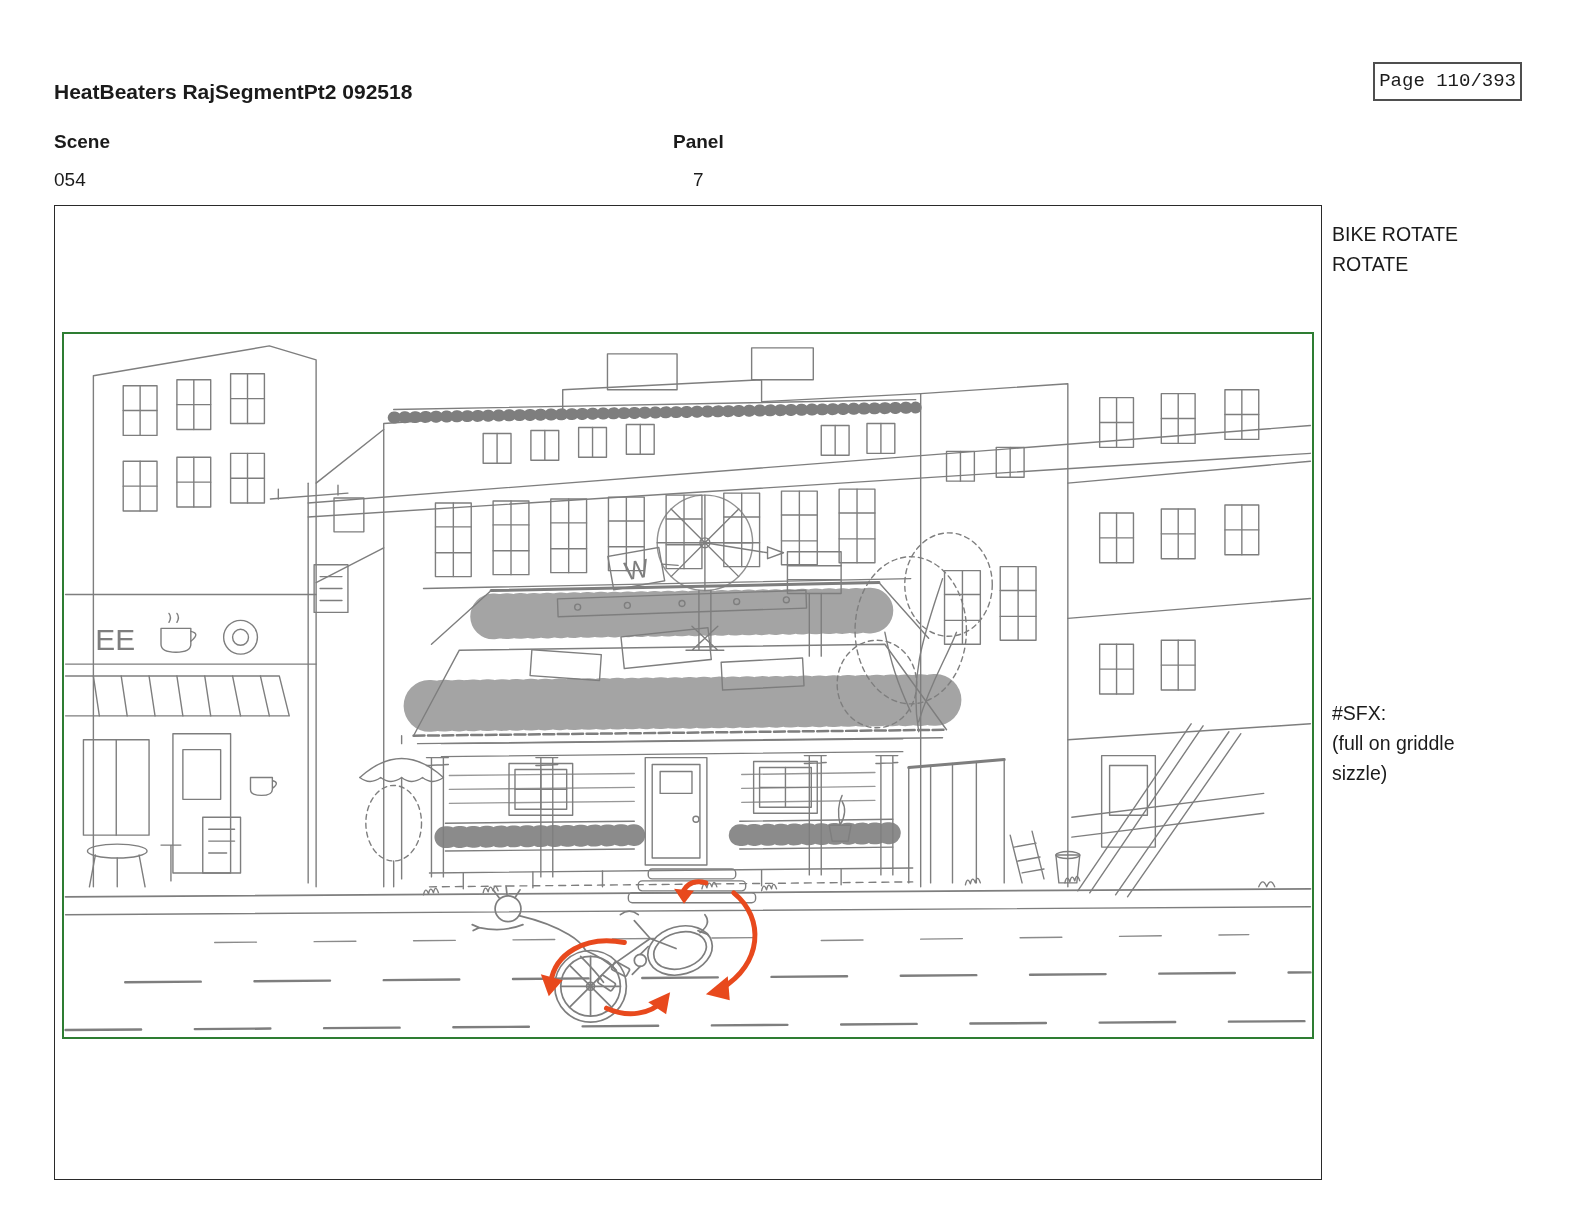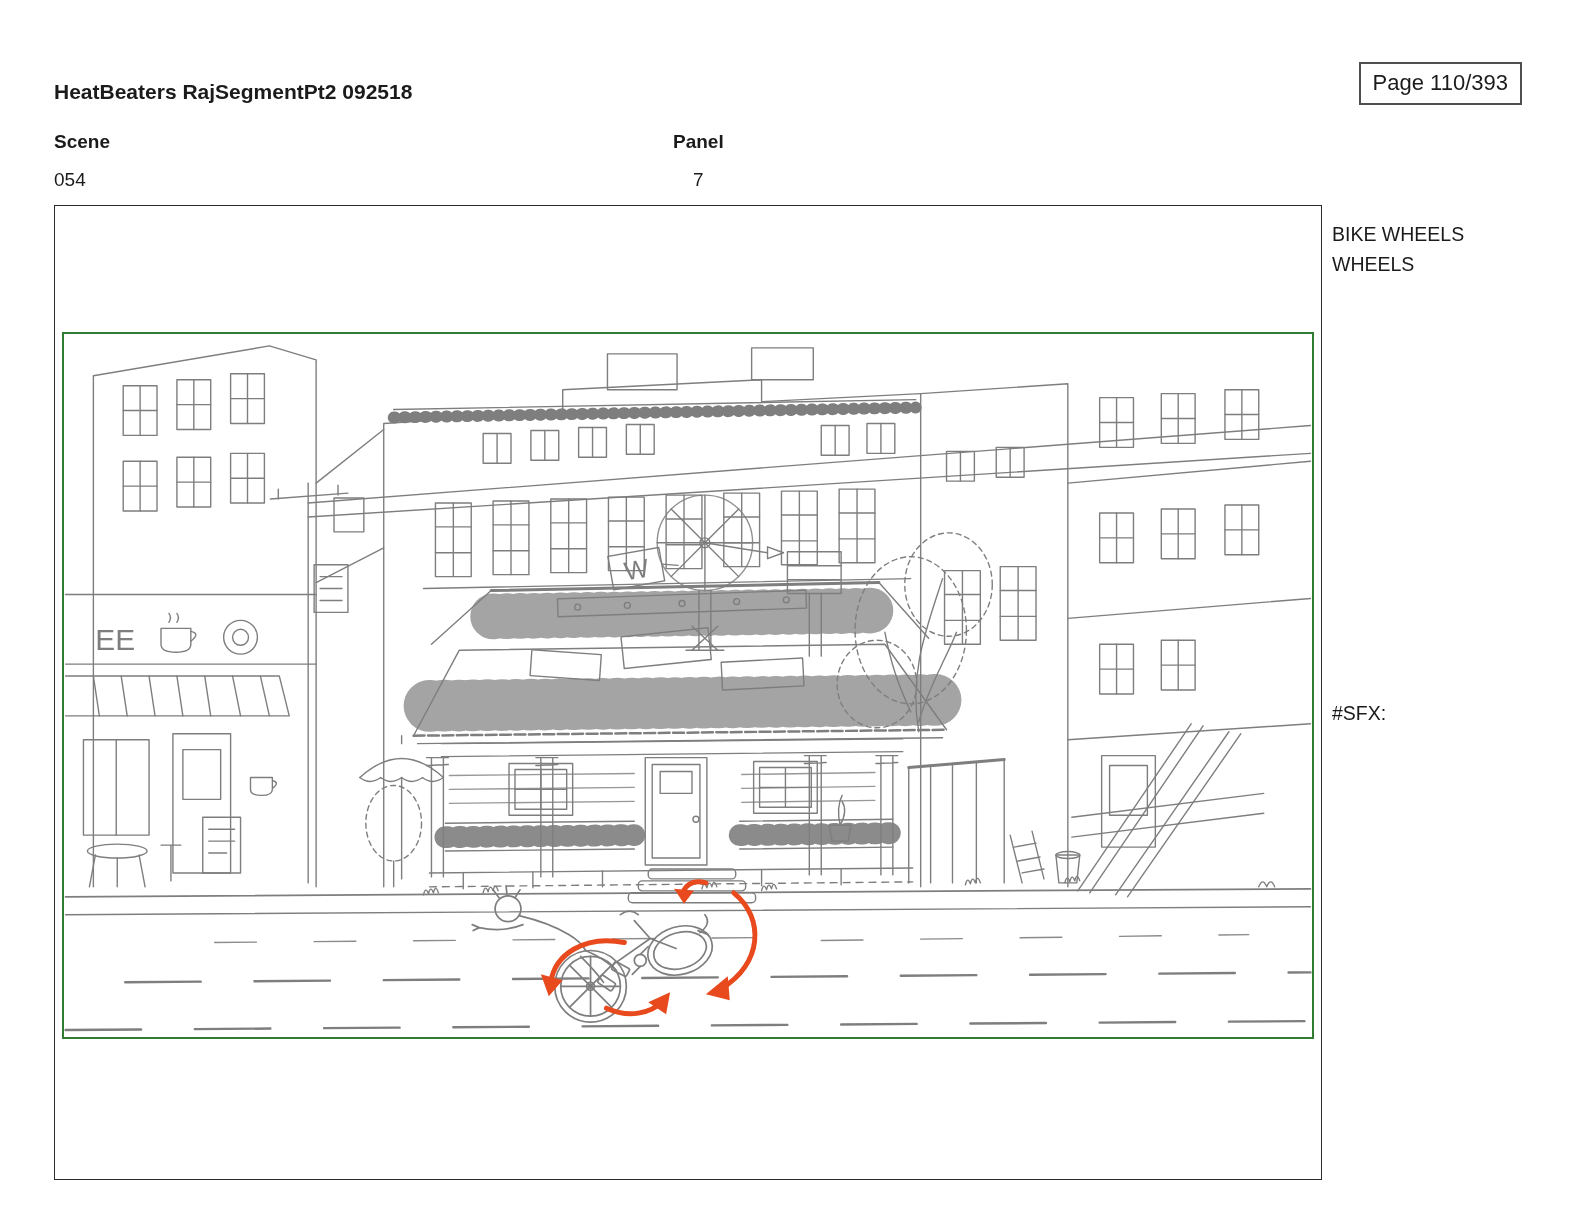--- a/index.html
+++ b/index.html
@@ -10,22 +10,23 @@
     font-family: "Liberation Sans", sans-serif;
     color: #1b1b1b;
     position: relative;
     overflow: hidden;
   }
   .abs { position: absolute; }
   .doc-title { left: 54px; top: 80px; font-size: 21px; font-weight: 600; }
   .page-box {
     right: 62px; top: 62px;
     border: 2px solid #4f4f4f;
-    padding: 6px 12px 7px;
-    font-size: 22px;
+    padding: 6px 4px 7px;
+    font-size: 19px;
+    font-family: Liberation Mono, monospace;
   }
   .meta-label { font-size: 19px; }
   .scene-label { left: 54px;  top: 131px; font-weight: bold; }
   .scene-value { left: 54px;  top: 169px; }
   .panel-label { left: 673px; top: 131px; font-weight: bold; }
   .panel-value { left: 693px; top: 169px; }
 
   .board-frame {
     left: 54px; top: 205px;
     width: 1268px; height: 975px;
@@ -338,17 +339,18 @@
         <path d="M644 552 C630 548 620 556 621 566"></path>
         <polygon points="622,573 612,558 632,560" fill="#e8491d" stroke="none"></polygon>
         <path d="M544 678 C566 688 588 684 602 670"></path>
         <polygon points="608,662 604,684 586,672" fill="#e8491d" stroke="none"></polygon>
       </g>
     </svg>
 
   </div>
 </div>
 
-<div class="abs note note-action">BIKE WHEELS WHEELS</div>
+<div class="abs note note-action">BIKE ROTATE ROTATE</div>
 
 <div class="abs note note-sfx">
   <div>#SFX:</div>
+  <div>(full on griddle sizzle)</div>
 </div>
 
 </body></html>

